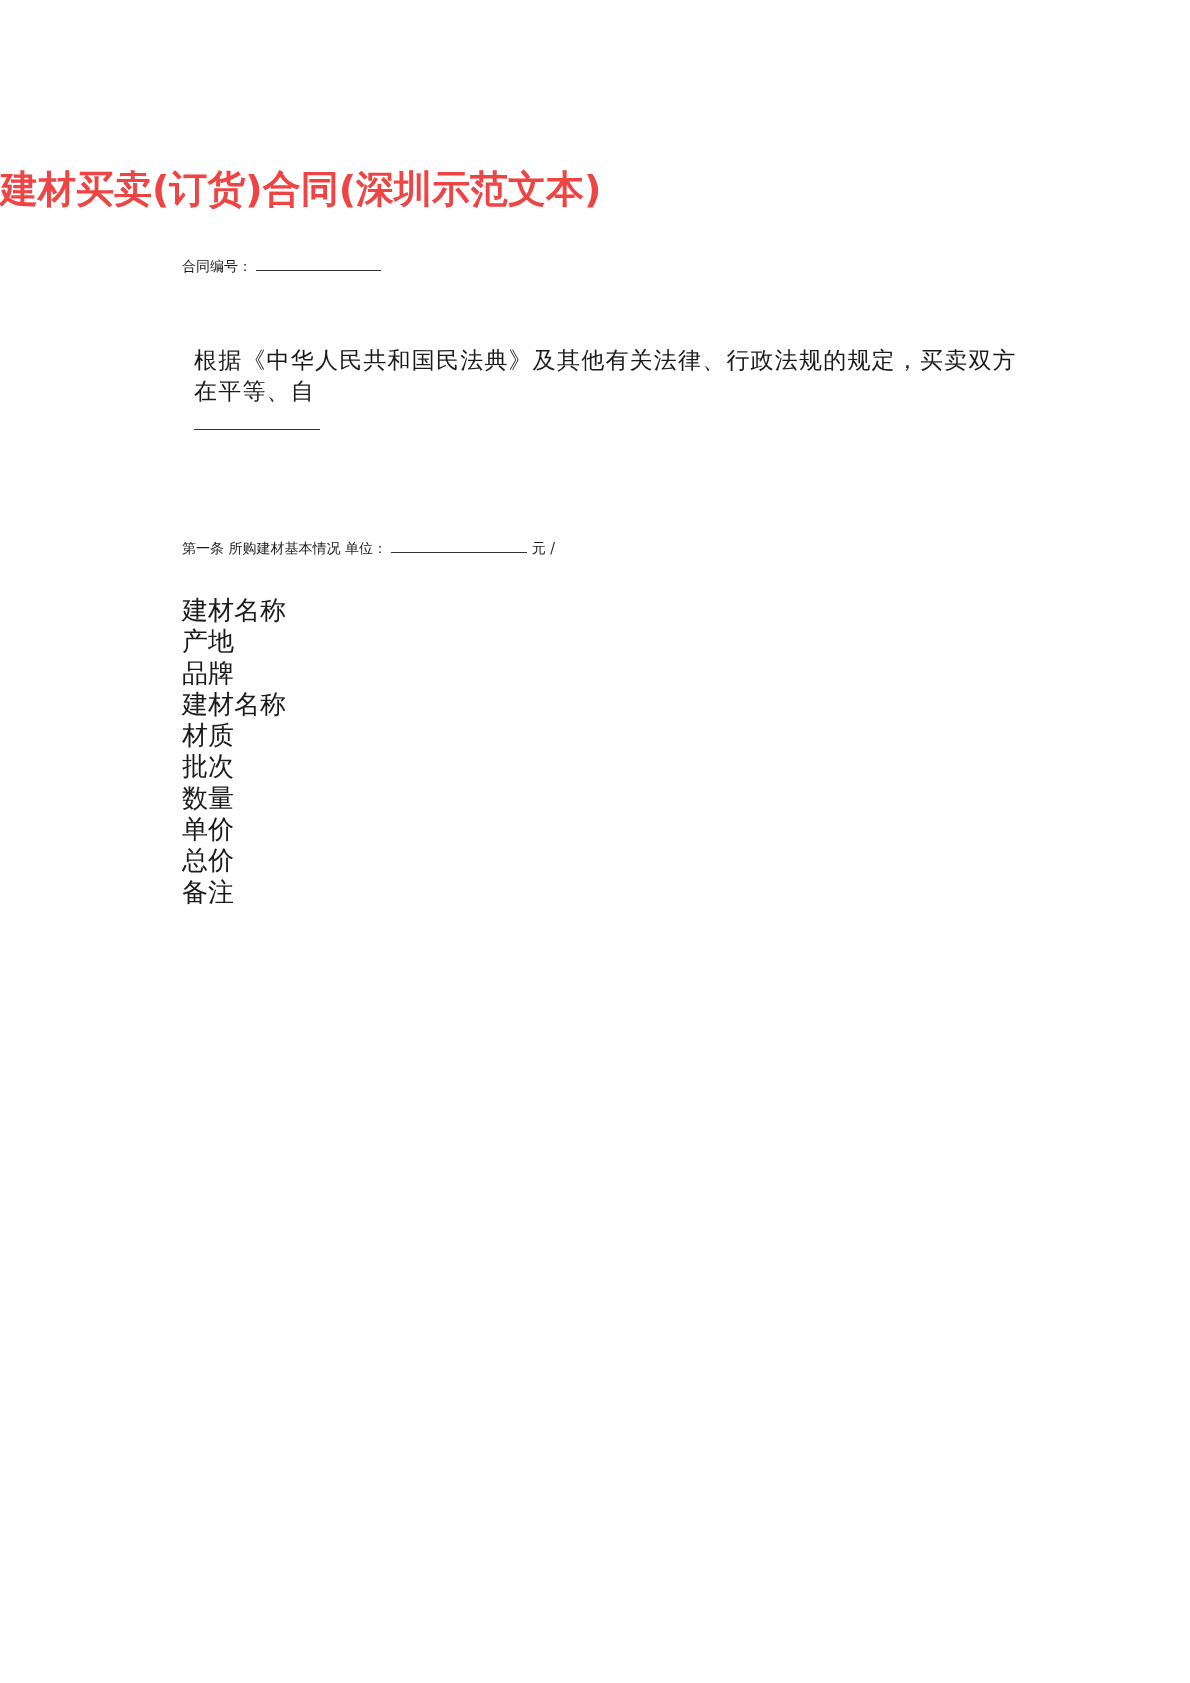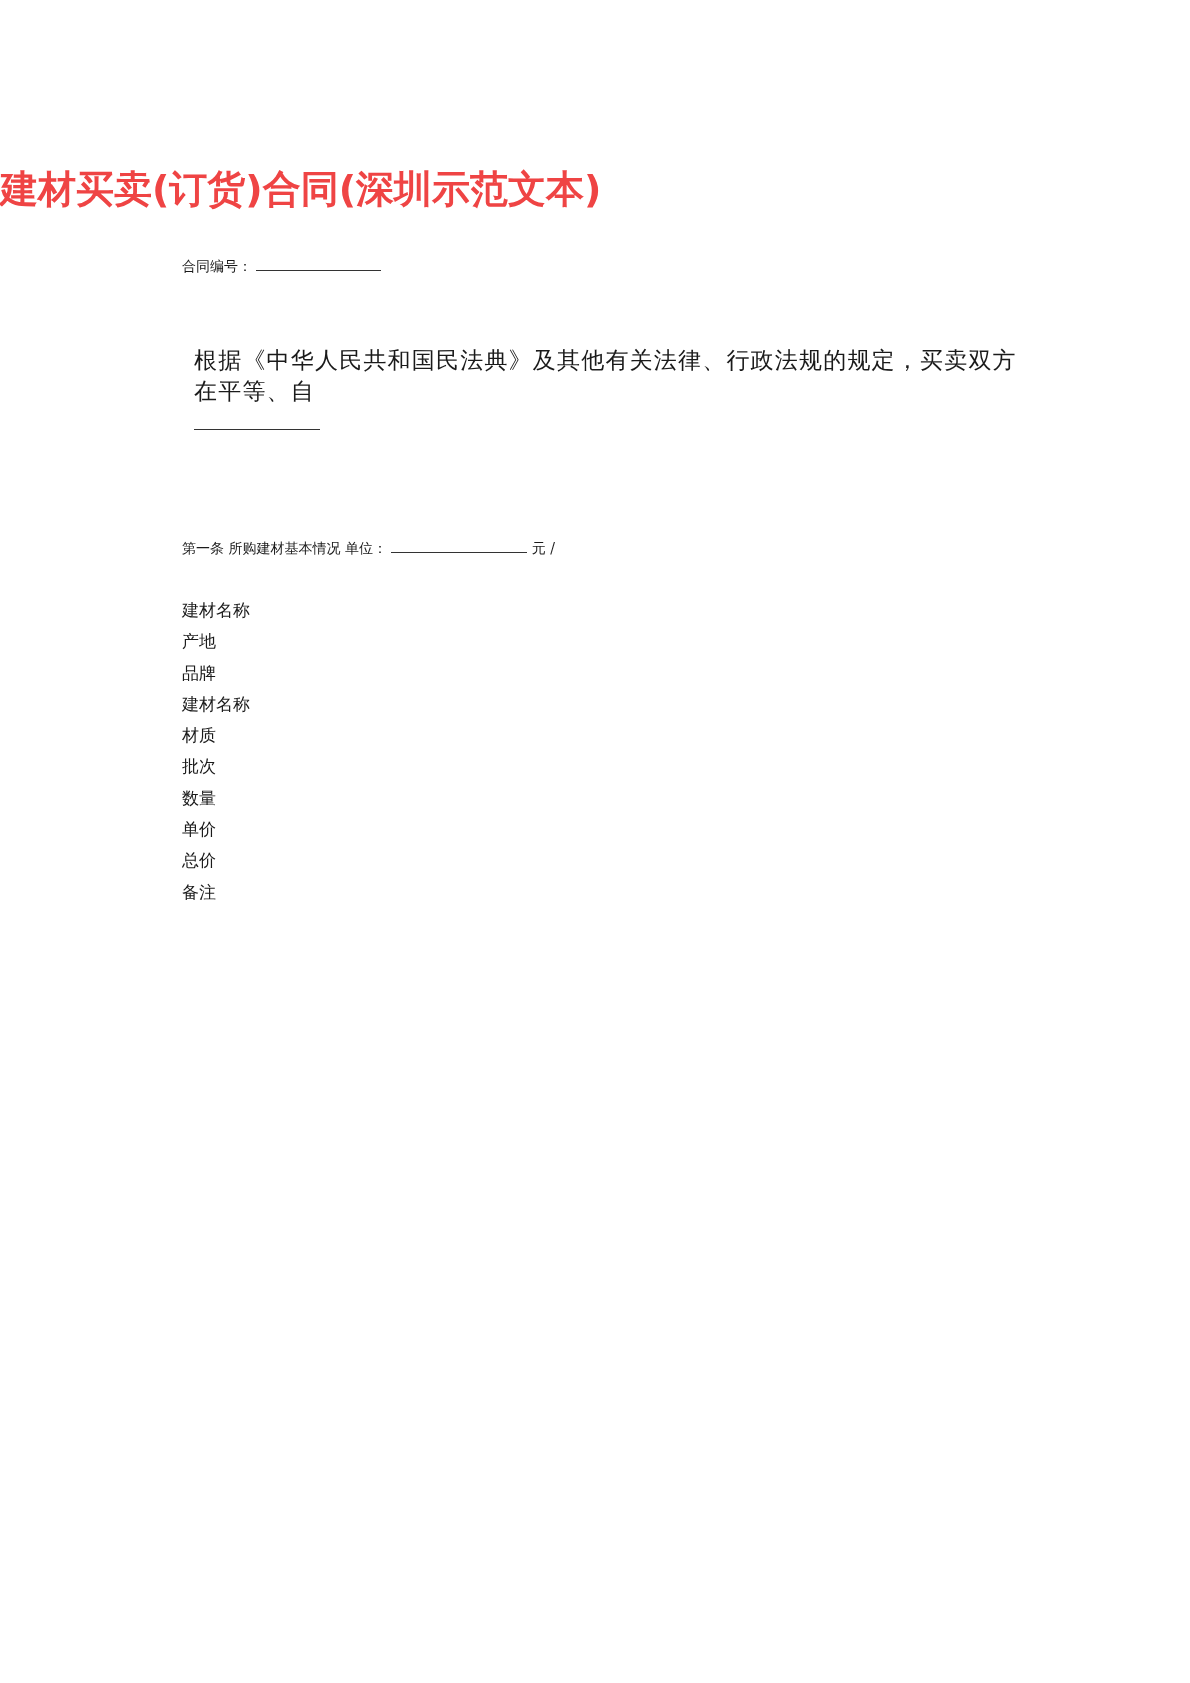--- a/index.html
+++ b/index.html
@@ -5,21 +5,21 @@
   html, body { margin: 0; padding: 0; background: #ffffff; }
   body { width: 1190px; height: 1683px; position: relative; overflow: hidden;
          font-family: "DejaVu Serif", "Liberation Serif", serif; color: #1a1a1a; }
   .page { position: absolute; left: 0; top: 0; width: 1190px; height: 1683px; }
   .title { position: absolute; left: 0; width: 1190px; top: 164px; 
            font-family: "DejaVu Sans", "Liberation Sans", sans-serif; font-weight: bold;
            font-size: 38px; letter-spacing: 0px; color: #ef4444; line-height: 50px; }
   .line { position: absolute; left: 182px; font-size: 14px; line-height: 31px; white-space: nowrap; }
   .blank { display: inline-block; border-bottom: 1px solid #333; height: 20px; vertical-align: baseline; }
   .para { position: absolute; left: 194px; width: 830px; font-size: 23px; line-height: 31px; letter-spacing: 1.2px; }
-  .items { position: absolute; left: 182px; top: 595px; font-size: 17px; line-height: 31.3px; }
+  .items { position: absolute; left: 182px; top: 595px; font-size: 26px; line-height: 31.3px; }
   .items div { height: 31.3px; }
 </style>
 </head>
 <body>
 
 <div class="page">
 
   <div class="title">建材买卖(订货)合同(深圳示范文本)</div>
 
   <div class="line" style="top: 250px;">

